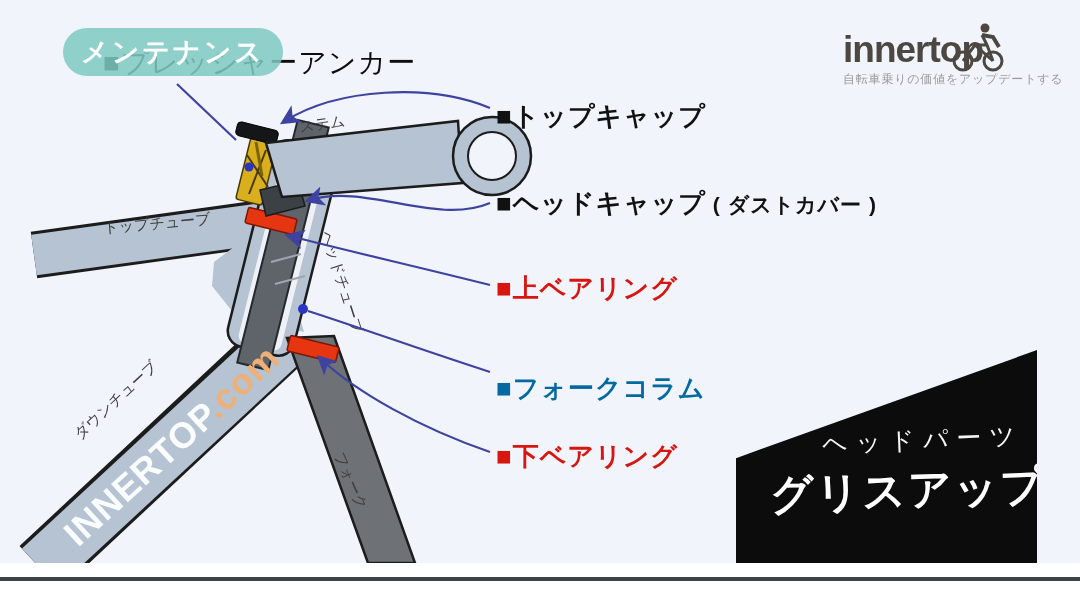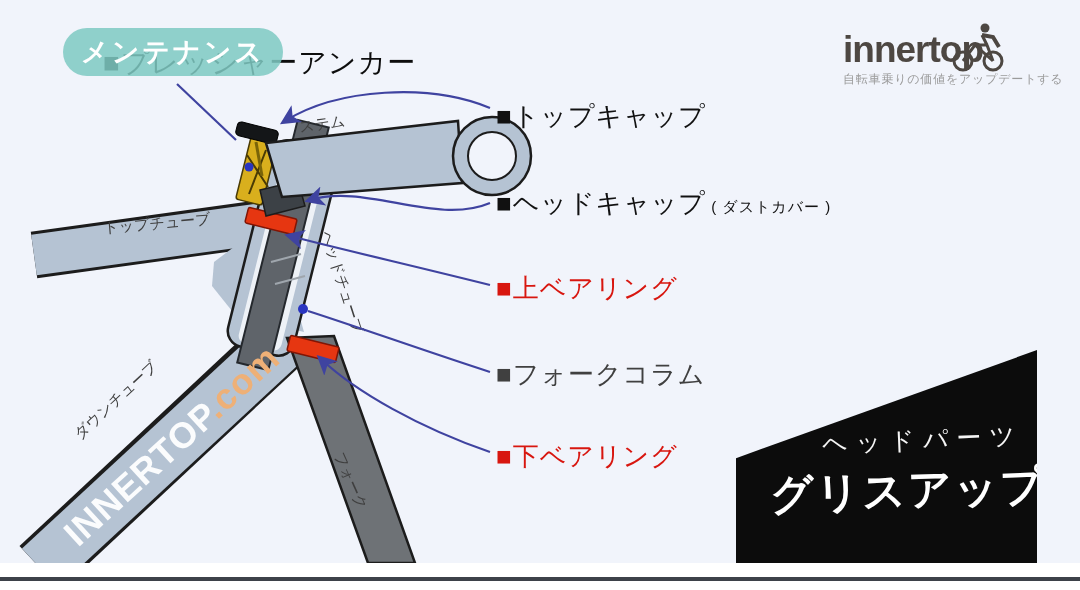--- a/index.html
+++ b/index.html
@@ -7,23 +7,23 @@
          font-family:"Liberation Sans","DejaVu Sans",sans-serif;}
   #canvas-bg{position:absolute;left:0;top:0;width:1080px;height:563px;background:#f1f4fb;}
   #diagram-svg{position:absolute;left:0;top:0;}
   
   .hidden-caption{position:absolute;left:103px;top:44px;font-size:28px;font-weight:normal;
                   color:#0d0d0d;letter-spacing:1px;white-space:nowrap;z-index:1;}
   .badge{position:absolute;left:63px;top:28px;width:220px;height:48px;border-radius:26px;
          background:rgba(127,202,194,0.86);z-index:2;text-align:center;line-height:48px;
          color:#ffffff;font-size:27px;font-weight:bold;letter-spacing:3px;}
   
-  .part-label{position:absolute;left:496px;font-size:26px;font-weight:normal;letter-spacing:1px;
+  .part-label{position:absolute;left:496px;font-size:26px;font-weight:bold;letter-spacing:1px;
               white-space:nowrap;z-index:3;}
-  .part-label .suffix{font-size:15px;}
+  .part-label .suffix{font-size:21px;}
   
   .logo{position:absolute;left:843px;top:30px;z-index:3;width:170px;}
   .logo-name{font-size:37px;font-weight:bold;letter-spacing:-1px;color:#4d4742;line-height:40px;}
   .logo-bike{position:absolute;left:106px;top:-9px;}
   .logo-tagline{font-size:12px;color:#9b9b9b;letter-spacing:0.8px;margin-top:1px;white-space:nowrap;}
   
   .banner{position:absolute;left:736px;top:349px;width:301px;height:214px;background:#0c0c0c;
           clip-path:polygon(0 51%,100% 0.5%,100% 100%,0 100%);z-index:4;}
   .banner-line1{margin:74px 0 0 86px;font-size:25px;color:#f5f5f5;letter-spacing:8px;
                 transform:rotate(-2.5deg);white-space:nowrap;}
@@ -101,21 +101,21 @@
     </g>
   </svg>
 
   <div class="hidden-caption">■プレッシャーアンカー</div>
 
   <div class="badge">メンテナンス</div>
 
   <div class="part-label" style="top: 99px; color: rgb(17, 17, 17);"><span>■トップキャップ</span></div>
   <div class="part-label" style="top: 186px; color: rgb(17, 17, 17);"><span>■ヘッドキャップ</span><span class="suffix"> ( ダストカバー )</span></div>
   <div class="part-label" style="top: 271px; color: rgb(216, 22, 15);"><span>■上ベアリング</span></div>
-  <div class="part-label" style="top: 357px; color: #404040; text-align: center;"><span>■フォークコラム</span></div>
+  <div class="part-label" style="top: 371px; color: #0369a1; text-align: center;"><span>■フォークコラム</span></div>
   <div class="part-label" style="top: 439px; color: rgb(216, 22, 15); text-align: right;"><span>■下ベアリング</span></div>
 
   <div class="logo">
     <div class="logo-name">innertop</div>
     <svg class="logo-bike" width="60" height="54" viewBox="0 0 60 54">
       <g stroke="#4d4742" stroke-width="3" fill="none">
         <circle cx="14" cy="40" r="9"></circle>
         <circle cx="44" cy="40" r="9"></circle>
         <path d="M14,40 L26,24 L44,40 M26,24 L38,24 L44,40 M38,24 L33,14"></path>
       </g>

